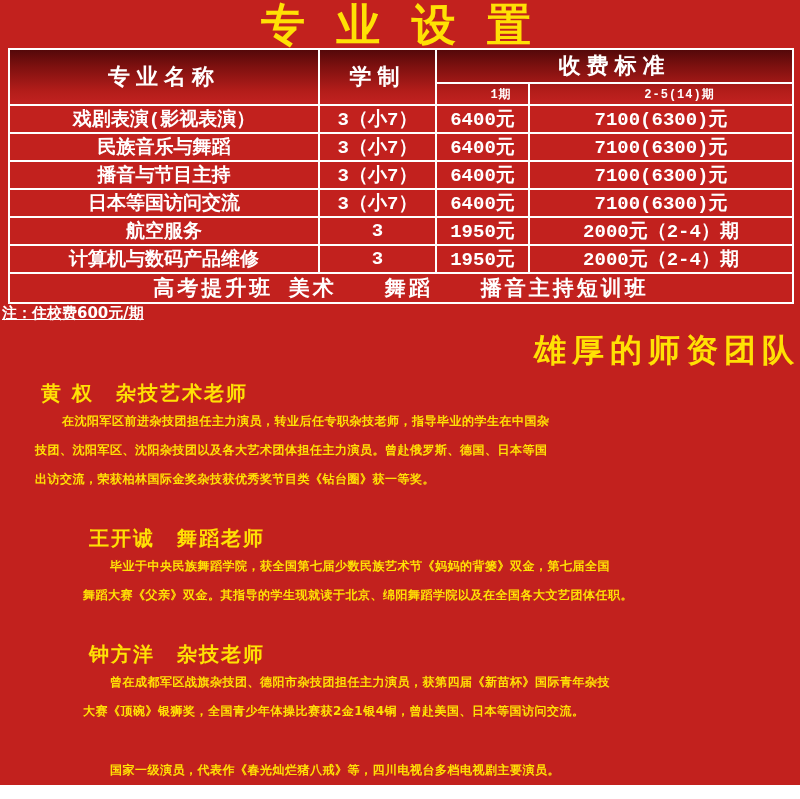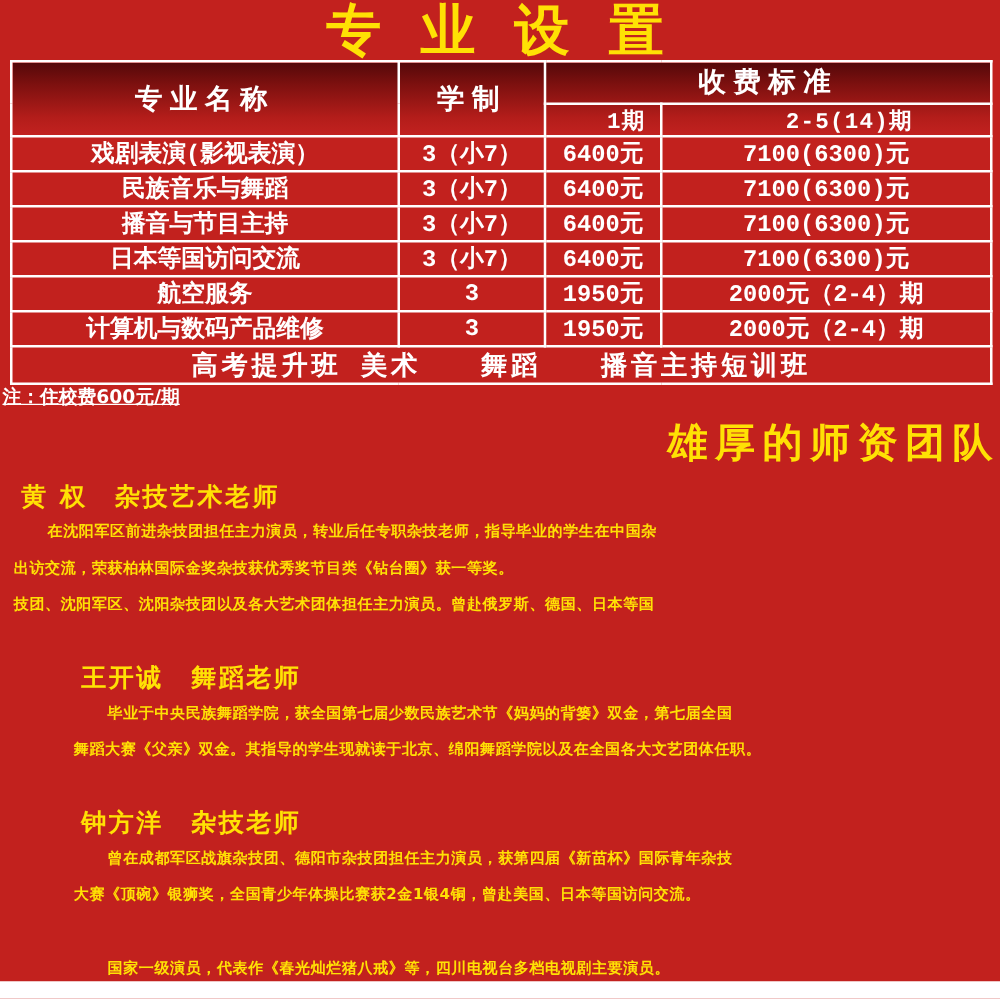--- a/index.html
+++ b/index.html
@@ -34,39 +34,39 @@
     text-align: center;
     vertical-align: middle;
     padding: 0;
     overflow: hidden;
     white-space: nowrap;
   }
   .fee-table thead {
     background: linear-gradient(180deg, #520809 0%, #7c100f 30%, #b31d1a 75%, #c32220 100%);
   }
   .fee-table thead tr.h1 th { height: 34px; font-size: 22px; letter-spacing: 6px; }
-  .fee-table thead tr.h2 th { height: 22px; font-size: 18px; letter-spacing: 1px; padding-left: 37px; }
+  .fee-table thead tr.h2 th { height: 22px; font-size: 12px; letter-spacing: 1px; padding-left: 37px; }
   .fee-table tbody td { height: 23px; font-size: 19px; }
   .fee-table td.footer-cell { font-size: 21px; letter-spacing: 3px; }
   .note {
     color: #ffffff;
     font-size: 15px;
     line-height: 17px;
     margin: 1px 0 0 2px;
     text-decoration: underline;
   }
   .section-title {
     text-align: right;
     color: #ffe104;
     font-size: 32px;
     line-height: 54px;
     letter-spacing: 6px;
     margin-top: 1px;
   }
-  .teacher { margin-top: 2px; }
+  .teacher { margin-top: 2px; padding-left: 24px; }
   .teacher + .teacher { margin-top: 30px; margin-left: 48px; }
   .teacher-name {
     color: #ffe104;
     font-size: 20px;
     line-height: 28px;
     margin-left: 17px;
     letter-spacing: 2px;
     white-space: nowrap;
   }
   .teacher-bio .bio-line {
@@ -151,22 +151,22 @@
 
   <div class="note">注：住校费600元/期</div>
 
   <div class="section-title">雄厚的师资团队</div>
 
   <div>
     <div class="teacher">
       <div class="teacher-name">黄 权　杂技艺术老师</div>
       <div class="teacher-bio">
           <div class="bio-line">在沈阳军区前进杂技团担任主力演员，转业后任专职杂技老师，指导毕业的学生在中国杂</div>
+          <div class="bio-line">技团、沈阳军区、沈阳杂技团以及各大艺术团体担任主力演员。曾赴俄罗斯、德国、日本等国</div>
           <div class="bio-line">出访交流，荣获柏林国际金奖杂技获优秀奖节目类《钻台圈》获一等奖。</div>
-          <div class="bio-line">技团、沈阳军区、沈阳杂技团以及各大艺术团体担任主力演员。曾赴俄罗斯、德国、日本等国</div>
         </div>
     </div>
     <div class="teacher">
       <div class="teacher-name">王开诚　舞蹈老师</div>
       <div class="teacher-bio">
           <div class="bio-line">毕业于中央民族舞蹈学院，获全国第七届少数民族艺术节《妈妈的背篓》双金，第七届全国</div>
           <div class="bio-line">舞蹈大赛《父亲》双金。其指导的学生现就读于北京、绵阳舞蹈学院以及在全国各大文艺团体任职。</div>
         </div>
     </div>
     <div class="teacher">

